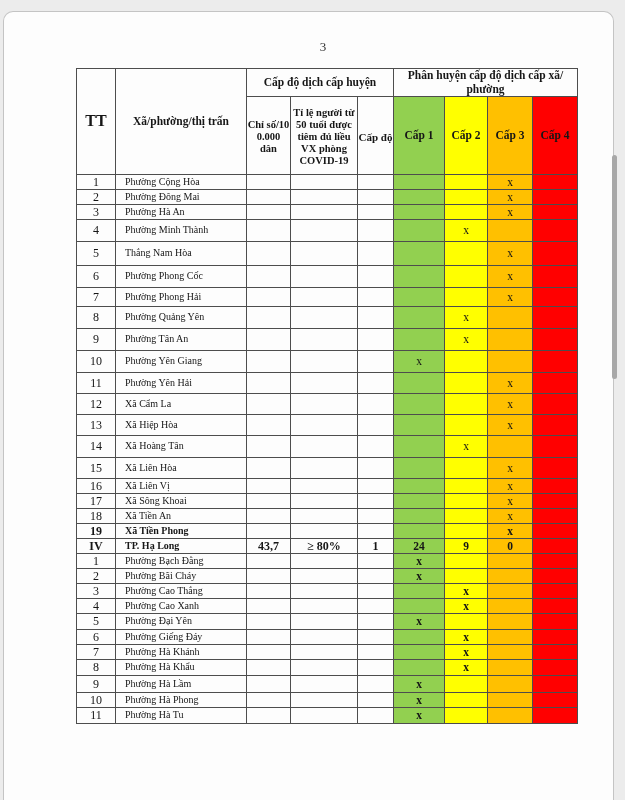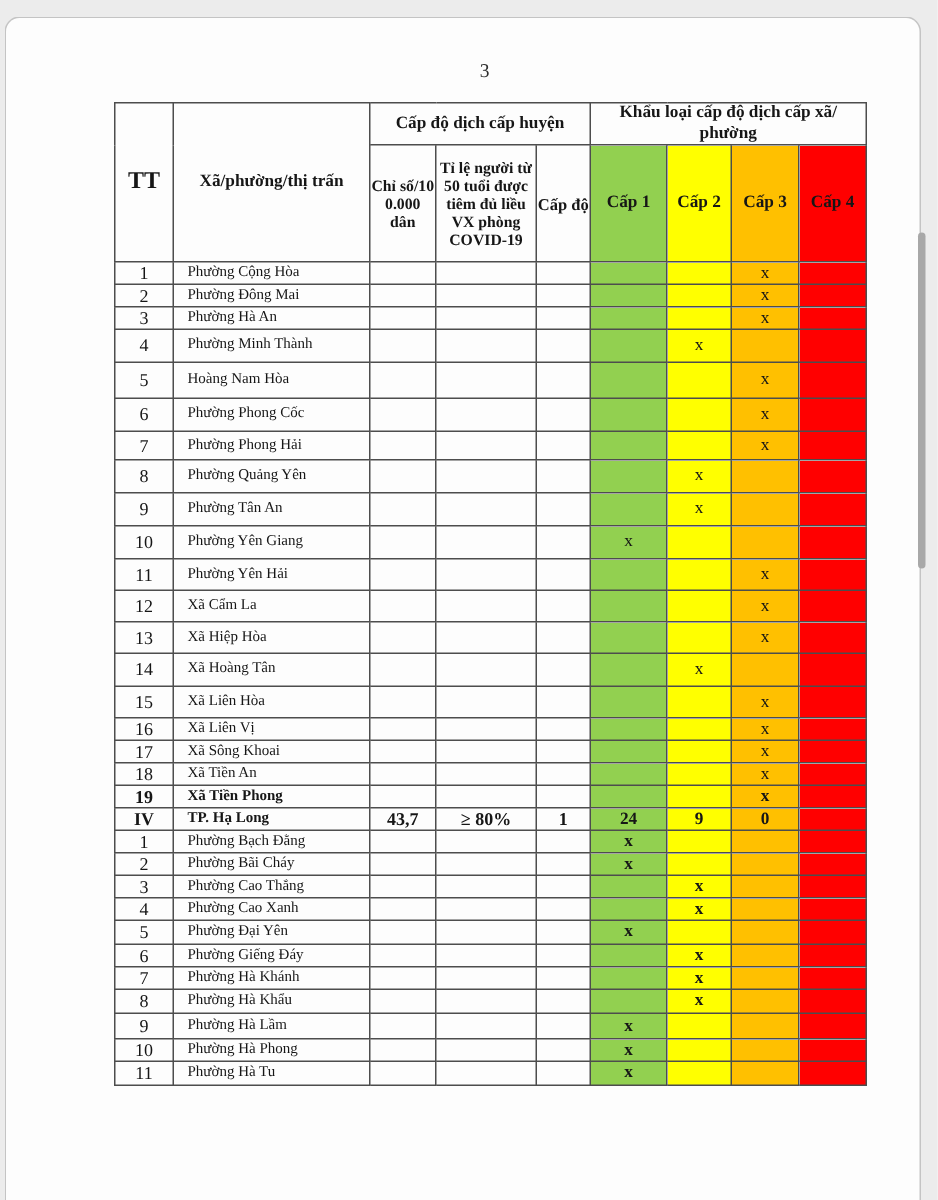--- a/index.html
+++ b/index.html
@@ -65,21 +65,21 @@
         <col style="width:51px">
       <col style="width:43px">
         <col style="width:45px">
         <col style="width:45px">
     </colgroup>
     <thead>
       <tr style="height:28px">
         <th rowspan="2" class="rowhead">TT</th>
         <th rowspan="2" class="grp">Xã/phường/thị trấn</th>
         <th colspan="3" class="grp">Cấp độ dịch cấp huyện</th>
-        <th colspan="4" class="grp">Khẩu loại cấp độ dịch cấp xã/ phường</th>
+        <th colspan="4" class="grp">Phân huyện cấp độ dịch cấp xã/ phường</th>
       </tr>
       <tr style="height:78px">
         <th class="sub">Chỉ số/10 0.000 dân</th>
         <th class="sub">Tỉ lệ người từ 50 tuổi được tiêm đủ liều VX phòng COVID-19</th>
         <th class="sub subtle">Cấp độ</th>
         <th class="lvl1 lvlhead">Cấp 1</th>
         <th class="lvl2 lvlhead">Cấp 2</th>
         <th class="lvl3 lvlhead">Cấp 3</th>
         <th class="lvl4 lvlhead">Cấp 4</th>
       </tr>
@@ -124,21 +124,21 @@
           <td class="num"></td>
           <td class="num"></td>
           <td class="num"></td>
           <td class="lvl1 mark"></td>
           <td class="lvl2 mark">x</td>
           <td class="lvl3 mark"></td>
           <td class="lvl4 mark"></td>
         </tr>
         <tr class="g1" style="height: 24px;">
           <td class="tt">5</td>
-          <td class="name">Hoàng Nam Hòa</td>
+          <td class="name">Thắng Nam Hòa</td>
           <td class="num"></td>
           <td class="num"></td>
           <td class="num"></td>
           <td class="lvl1 mark"></td>
           <td class="lvl2 mark"></td>
           <td class="lvl3 mark">x</td>
           <td class="lvl4 mark"></td>
         </tr>
         <tr class="g1" style="height: 22px;">
           <td class="tt">6</td>

